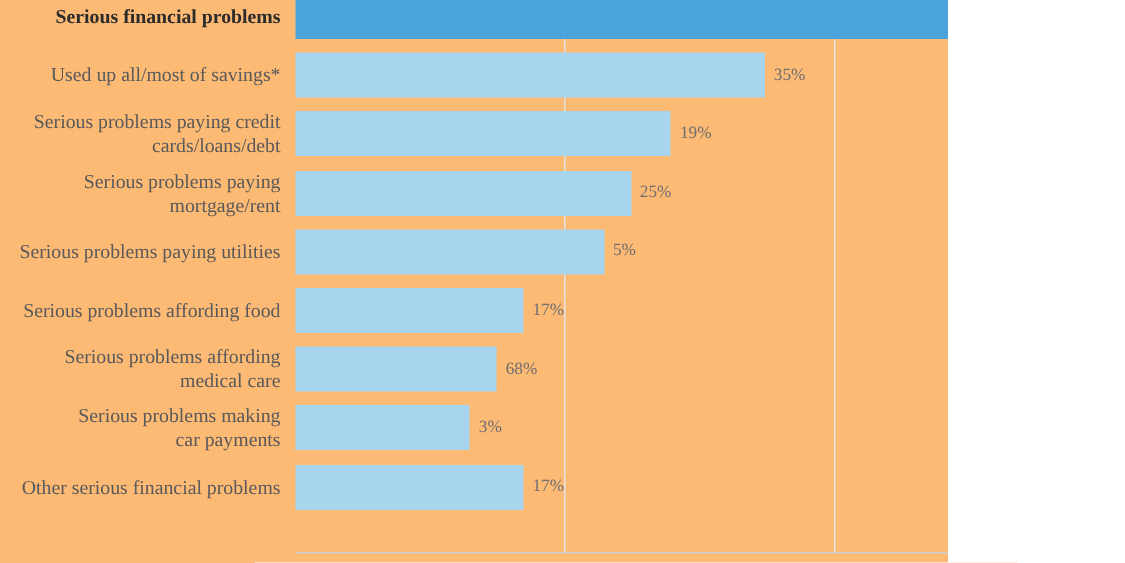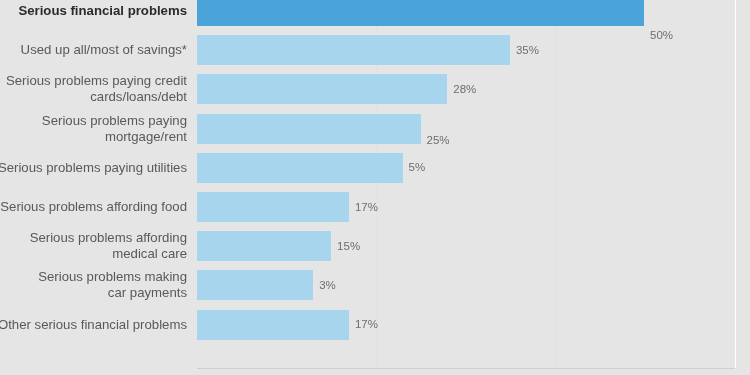--- a/index.html
+++ b/index.html
@@ -2,24 +2,24 @@
 <html><head>
 <meta charset="utf-8">
 <style>
   html, body {
     margin: 0;
     padding: 0;
     background: #ffffff;
   }
   #chart-root {
     position: relative;
-    width: 750px;
+    width: 632px;
     height: 375px;
-    background: #e5e5e5;
-    font-family: Liberation Sans, sans-serif;
+    background: #fdba74;
+    font-family: Liberation Serif, serif;
     overflow: hidden;
   }
   
   #plot-area {
     position: absolute;
     left: 197px;
     top: 0px;
     width: 538px;
     height: 368px;
   }
@@ -100,43 +100,43 @@
       </div>
       <div class="row">
         <div class="bar" style="top: 35.2px; height: 30px; width: 312.9px; background: rgb(168, 213, 238);"></div>
         <div class="cat-label" style="top: 42.2px;">Used up all/most of savings*</div>
         <div class="value-label" style="left: 515.9px; top: 43.7px;">35%</div>
       </div>
       <div class="row">
         <div class="bar" style="top: 74.4px; height: 30px; width: 250.32px; background: rgb(168, 213, 238);"></div>
         <div class="cat-label" style="top: 73.4px;">Serious problems paying credit
 cards/loans/debt</div>
-        <div class="value-label" style="left: 453.32px; top: 82.9px;">28%</div>
+        <div class="value-label" style="left: 453.32px; top: 82.9px;">19%</div>
       </div>
       <div class="row">
         <div class="bar" style="top: 113.6px; height: 30px; width: 223.5px; background: rgb(168, 213, 238);"></div>
         <div class="cat-label" style="top: 112.6px;">Serious problems paying
 mortgage/rent</div>
-        <div class="value-label" style="left: 426.5px; top: 122.1px; margin-top: 12px;">25%</div>
+        <div class="value-label" style="left: 426.5px; top: 122.1px;">25%</div>
       </div>
       <div class="row">
         <div class="bar" style="top: 152.8px; height: 30px; width: 205.62px; background: rgb(168, 213, 238);"></div>
         <div class="cat-label" style="top: 159.8px;">Serious problems paying utilities</div>
         <div class="value-label" style="left: 408.62px; top: 161.3px;">5%</div>
       </div>
       <div class="row">
         <div class="bar" style="top: 192px; height: 30px; width: 151.98px; background: rgb(168, 213, 238);"></div>
         <div class="cat-label" style="top: 199px;">Serious problems affording food</div>
         <div class="value-label" style="left: 354.98px; top: 200.5px;">17%</div>
       </div>
       <div class="row">
         <div class="bar" style="top: 231.2px; height: 30px; width: 134.1px; background: rgb(168, 213, 238);"></div>
         <div class="cat-label" style="top: 230.2px;">Serious problems affording
 medical care</div>
-        <div class="value-label" style="left: 337.1px; top: 239.7px;">15%</div>
+        <div class="value-label" style="left: 337.1px; top: 239.7px;">68%</div>
       </div>
       <div class="row">
         <div class="bar" style="top: 270.4px; height: 30px; width: 116.22px; background: rgb(168, 213, 238);"></div>
         <div class="cat-label" style="top: 269.4px;">Serious problems making
 car payments</div>
         <div class="value-label" style="left: 319.22px; top: 278.9px;">3%</div>
       </div>
       <div class="row">
         <div class="bar" style="top: 309.6px; height: 30px; width: 151.98px; background: rgb(168, 213, 238);"></div>
         <div class="cat-label" style="top: 316.6px;">Other serious financial problems</div>

